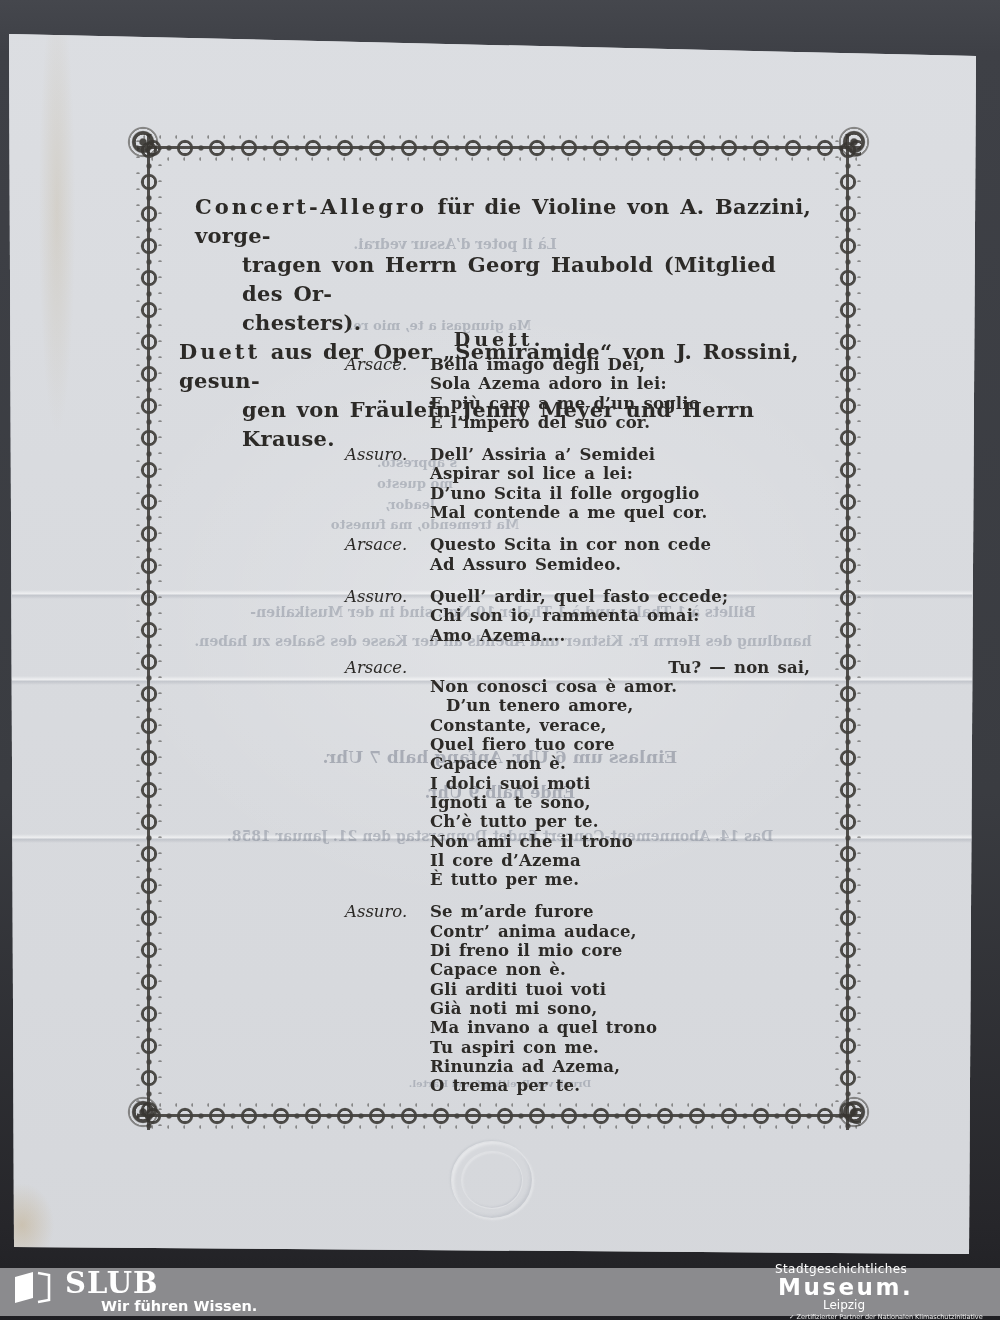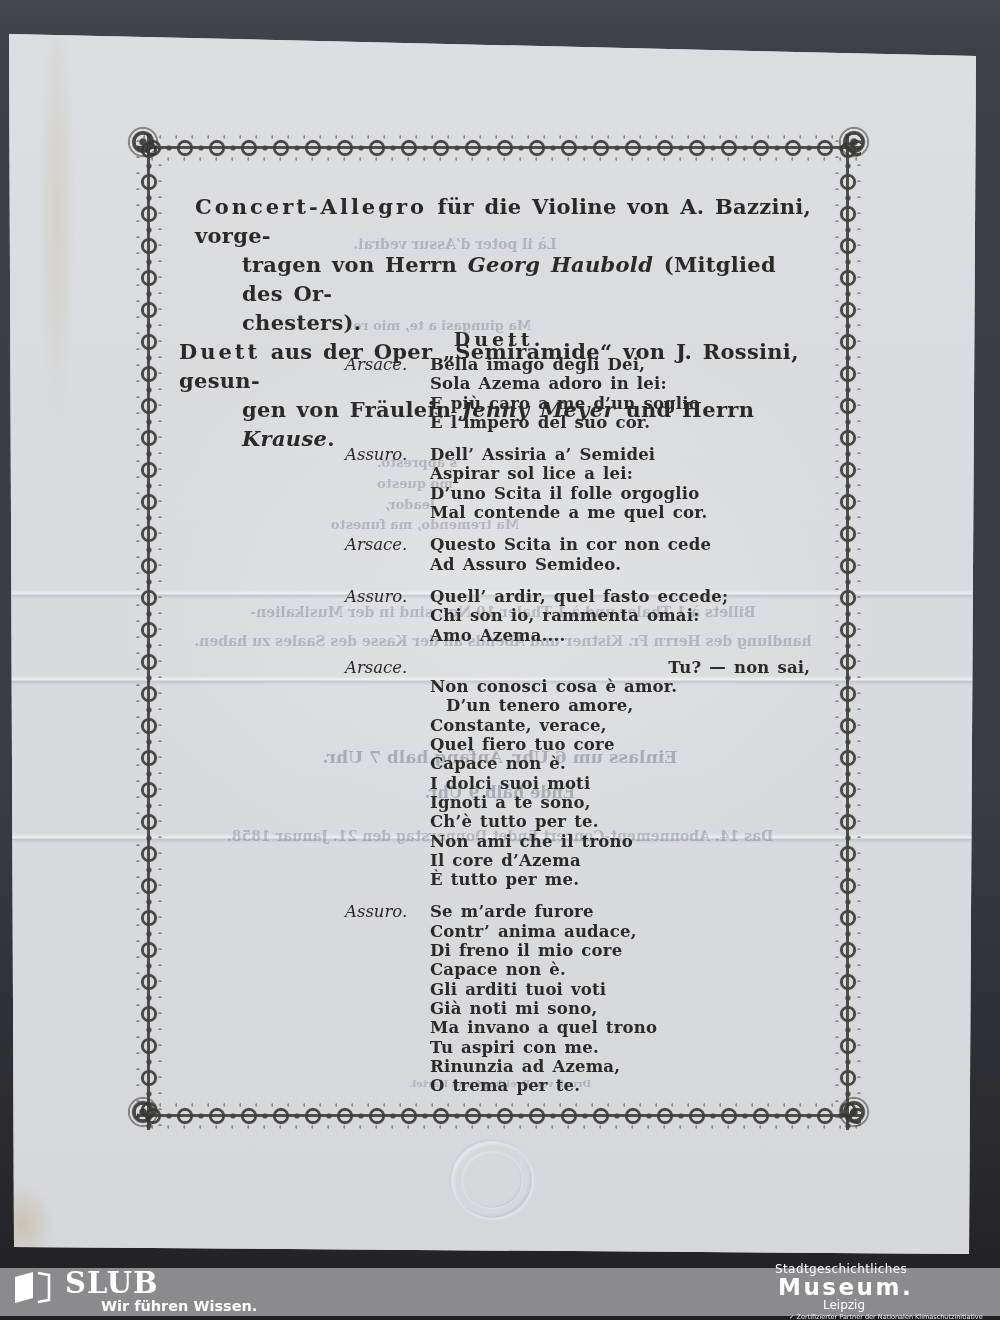--- a/index.html
+++ b/index.html
@@ -46,21 +46,21 @@
   .corner{position:absolute;width:32px;height:32px;opacity:.95;
     background-image:
       radial-gradient(circle at 50% 50%, rgba(56,54,50,.95) 3px, rgba(56,54,50,0) 4.4px),
       radial-gradient(circle at 50% 50%, rgba(56,54,50,0) 7px, rgba(56,54,50,.95) 7.6px, rgba(56,54,50,.95) 10.4px, rgba(56,54,50,0) 11.6px),
       radial-gradient(circle at 50% 50%, rgba(56,54,50,0) 13px, rgba(56,54,50,.55) 13.4px, rgba(56,54,50,.55) 14.6px, rgba(56,54,50,0) 15.6px);}
   
   .ink{color:#2c2a27;}
   .heading{position:absolute;left:179px;top:192px;width:645px;font-size:21px;font-weight:bold;
     line-height:29px;letter-spacing:.3px;word-spacing:3px;}
   .h-line .lsp{letter-spacing:3px;}
-  .h-line .names{font-style:italic;}
+  .h-line .names{}
   .section-title{position:absolute;left:137px;width:724px;top:328px;text-align:center;
     font-size:19px;font-weight:bold;letter-spacing:4px;}
   .verses{position:absolute;left:345px;top:355px;width:420px;}
   .verse{display:flex;margin-bottom:13px;}
   .speaker{width:85px;flex:0 0 85px;font-style:italic;font-size:16.5px;line-height:19.3px;}
   .vlines{font-size:16.5px;font-weight:bold;line-height:19.3px;letter-spacing:.2px;word-spacing:2px;}
   .vlines div{white-space:pre;}
   
   .bleed{position:absolute;transform:scaleX(-1);color:rgba(98,106,122,.34);filter:blur(.55px);
     font-weight:bold;text-align:center;pointer-events:none;line-height:1.2;}

